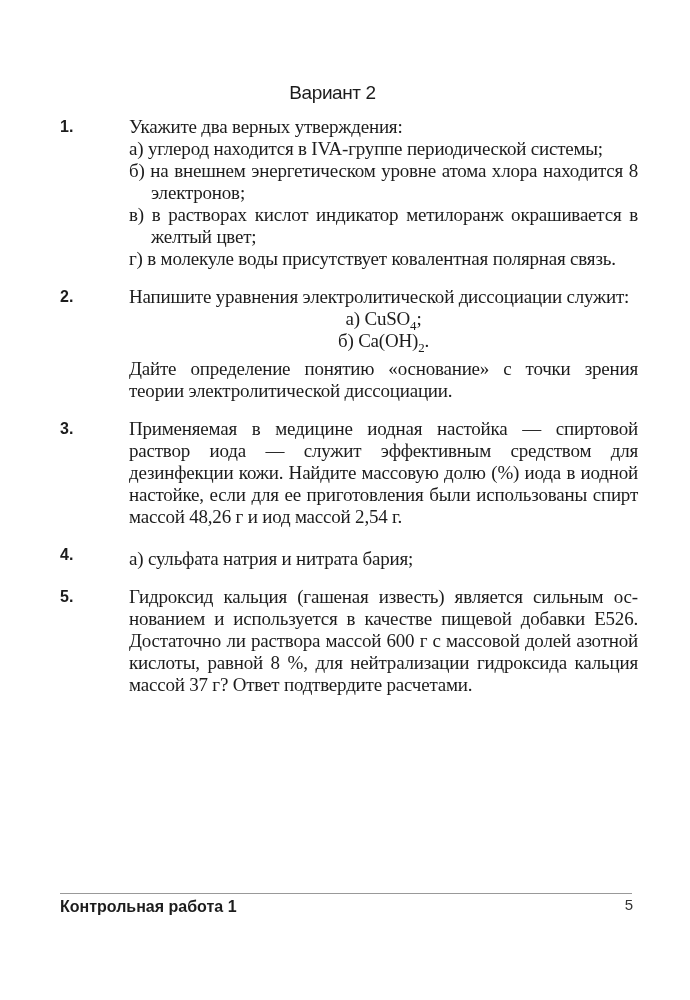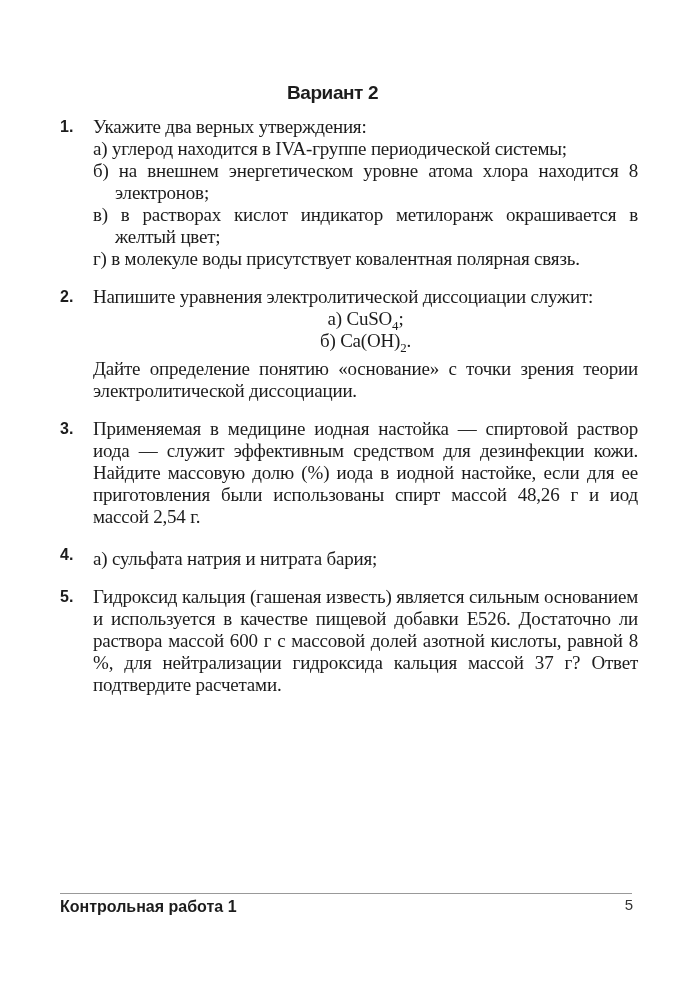--- a/index.html
+++ b/index.html
@@ -22,21 +22,21 @@
     overflow: hidden;
   }
   .title {
     position: absolute;
     top: 82px;
     left: 60px;
     width: 545px;
     margin: 0;
     text-align: center;
     font-family: "Liberation Sans", sans-serif;
-    font-weight: bold;
+    font-weight: normal;
     font-size: 19px;
     line-height: 22px;
     letter-spacing: -0.4px;
   }
   .content {
     position: absolute;
     top: 116px;
     left: 60px;
     width: 578px;
   }
@@ -52,20 +52,21 @@
     line-height: 22px;
   }
   .item-body {
     flex: 1;
     font-family: "Liberation Serif", serif;
     font-size: 19px;
     line-height: 22px;
     letter-spacing: -0.2px;
     text-align: justify;
     hyphens: manual;
+    margin-left: 36px;
   }
   .para { margin: 0; }
   .option {
     padding-left: 22px;
     text-indent: -22px;
   }
   .gap-sm { margin-top: 4px; }
   .note { margin-top: 6px; }
   .formula { text-align: center; }
   .formula sub {

